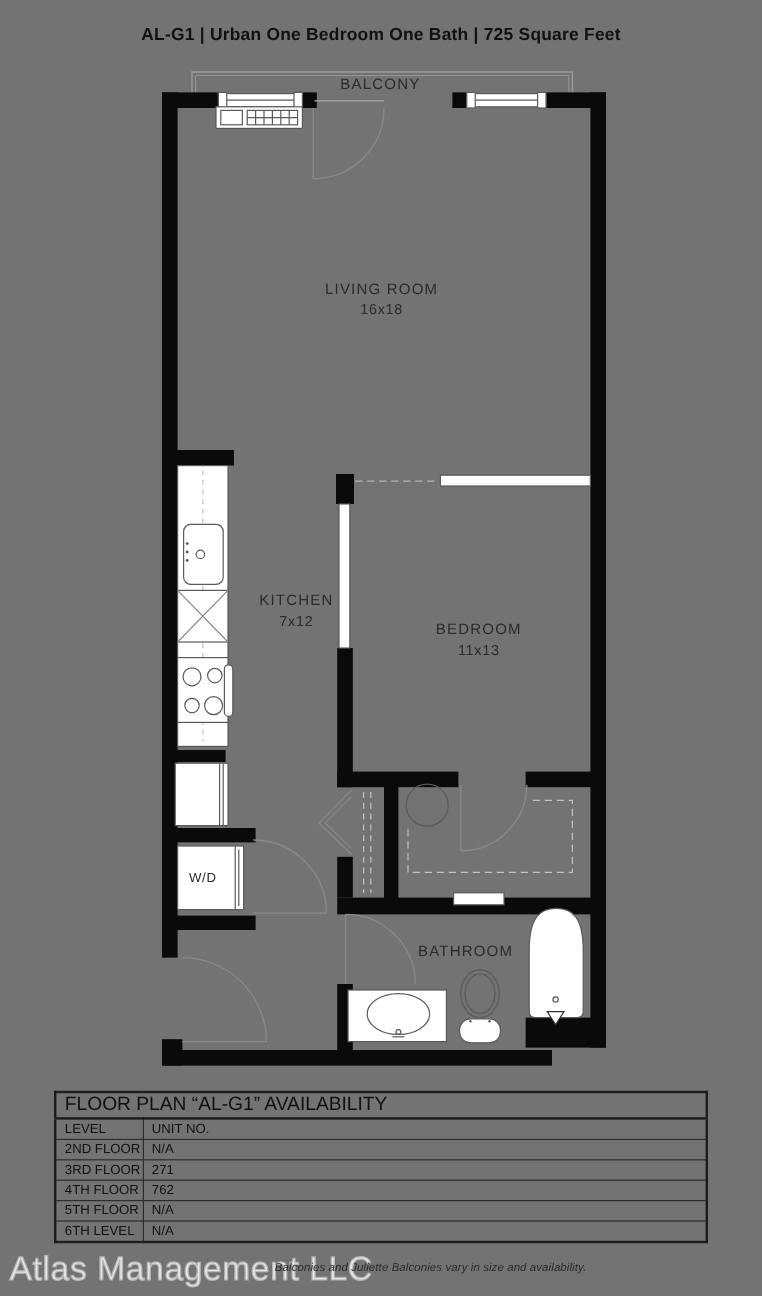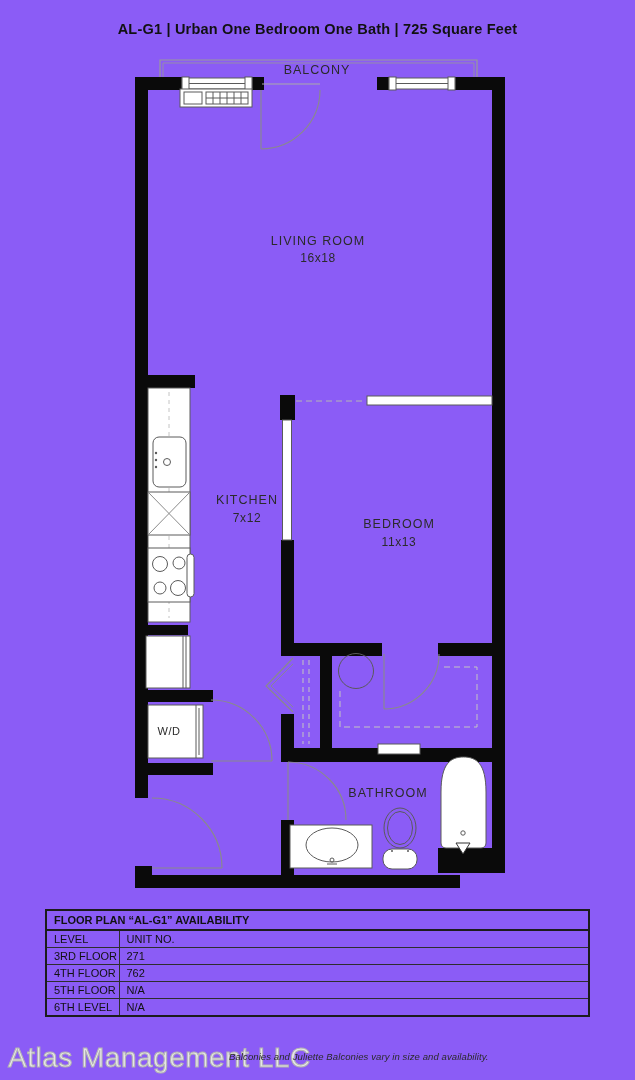--- a/index.html
+++ b/index.html
@@ -1,36 +1,36 @@
 <!DOCTYPE html>
 <html><head>
 <meta charset="utf-8">
 <style>
   html,body{margin:0;padding:0;background:#ffffff;}
   body{width:635px;height:1080px;position:relative;font-family:"Liberation Sans",sans-serif;-webkit-font-smoothing:antialiased;}
-  .page{position:absolute;inset:0;background:#8b5cf6;}
+  .page{position:absolute;inset:0;background:#737373;}
   .plan-title{position:absolute;top:21px;left:0;width:635px;text-align:center;
     font-size:14.5px;font-weight:bold;letter-spacing:.2px;color:#111;}
   .plan-svg{position:absolute;left:0;top:50px;}
   .plan-svg text{font-family:"Liberation Sans",sans-serif;fill:#2b2b2b;}
   .room-label{font-size:12.5px;letter-spacing:1px;}
   .room-dims{font-size:12px;letter-spacing:.6px;}
   .small-label{font-size:11px;letter-spacing:.6px;}
   .wall{fill:#0a0a0a;stroke:none;}
   .thin{stroke:#5a5a5a;stroke-width:1;fill:#fff;}
   .thin-nf{stroke:#5a5a5a;stroke-width:1;fill:none;}
   .door{stroke:#8a8a8a;stroke-width:1.1;fill:none;}
   .dash{stroke:#c4c4c4;stroke-width:1;fill:none;stroke-dasharray:6 4;}
   .rail{stroke:#9a9a9a;stroke-width:1.2;fill:none;}
   
   .avail{position:absolute;left:45px;top:909px;width:545px;border-collapse:collapse;
     border:2px solid #1c1c1c;font-size:11px;color:#111;table-layout:fixed;}
   .avail td,.avail th{border:1px solid #2e2e2e;padding:1px 0 1px 7px;text-align:left;
     height:14px;white-space:nowrap;overflow:hidden;}
-  .avail .t-title th{font-weight:bold;font-size:11px;height:16px;border-bottom:2px solid #1c1c1c;}
+  .avail .t-title th{font-weight:normal;font-size:16px;height:16px;border-bottom:2px solid #1c1c1c;}
   .avail .t-head td{font-weight:normal;}
   .col-level{width:73px;}
   
   .watermark{position:absolute;left:8px;top:1042px;font-size:28px;letter-spacing:.5px;
     color:#e6e6e6;-webkit-text-stroke:1px #b3b3b3;z-index:1;}
   .note{position:absolute;left:197px;top:1051px;font-size:9.5px;font-style:italic;
     color:#2a2a2a;z-index:2;letter-spacing:.1px;padding-left:32px;}
 </style>
 </head>
 <body>
@@ -201,20 +201,24 @@
       </colgroup>
     <tbody>
         <tr class="t-title">
       <th colspan="2">FLOOR PLAN “AL-G1” AVAILABILITY</th>
     </tr>
     <tr class="t-head">
       <td>LEVEL</td>
       <td>UNIT NO.</td>
     </tr>
     <tr>
+      <td>2ND FLOOR</td>
+      <td>N/A</td>
+    </tr>
+    <tr>
       <td>3RD FLOOR</td>
       <td>271</td>
     </tr>
     <tr>
       <td>4TH FLOOR</td>
       <td>762</td>
     </tr>
     <tr>
       <td>5TH FLOOR</td>
       <td>N/A</td>

